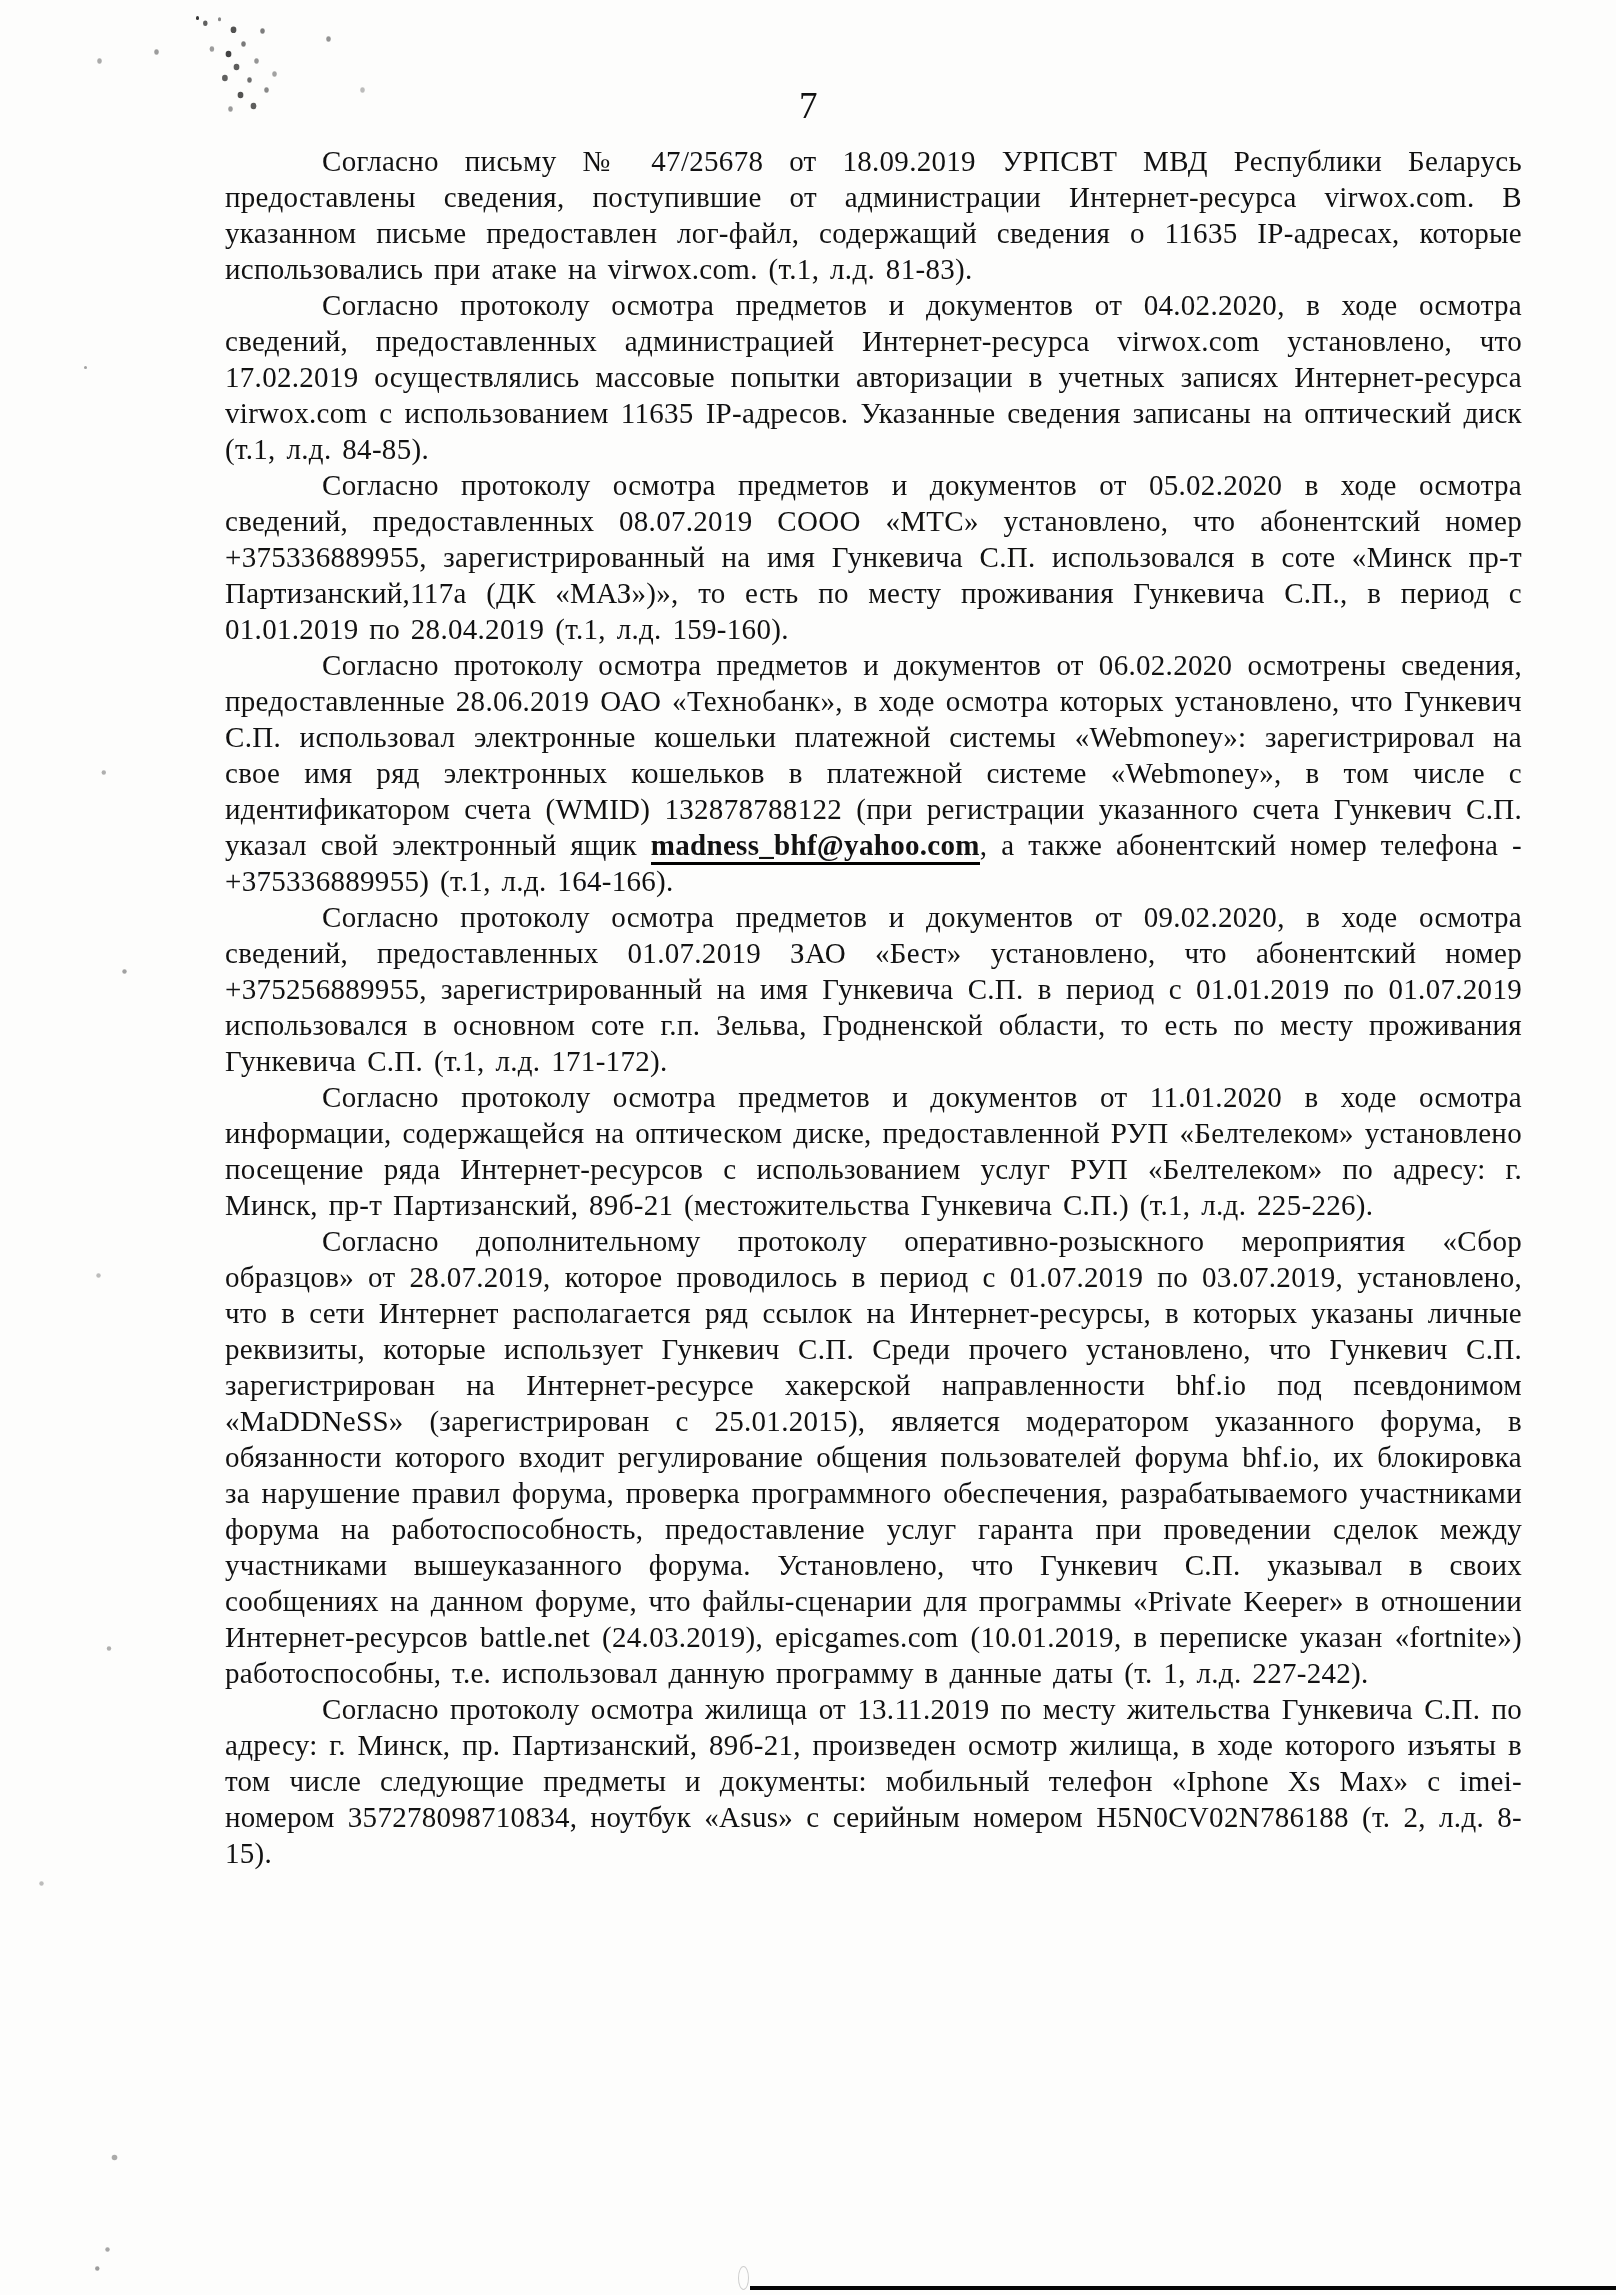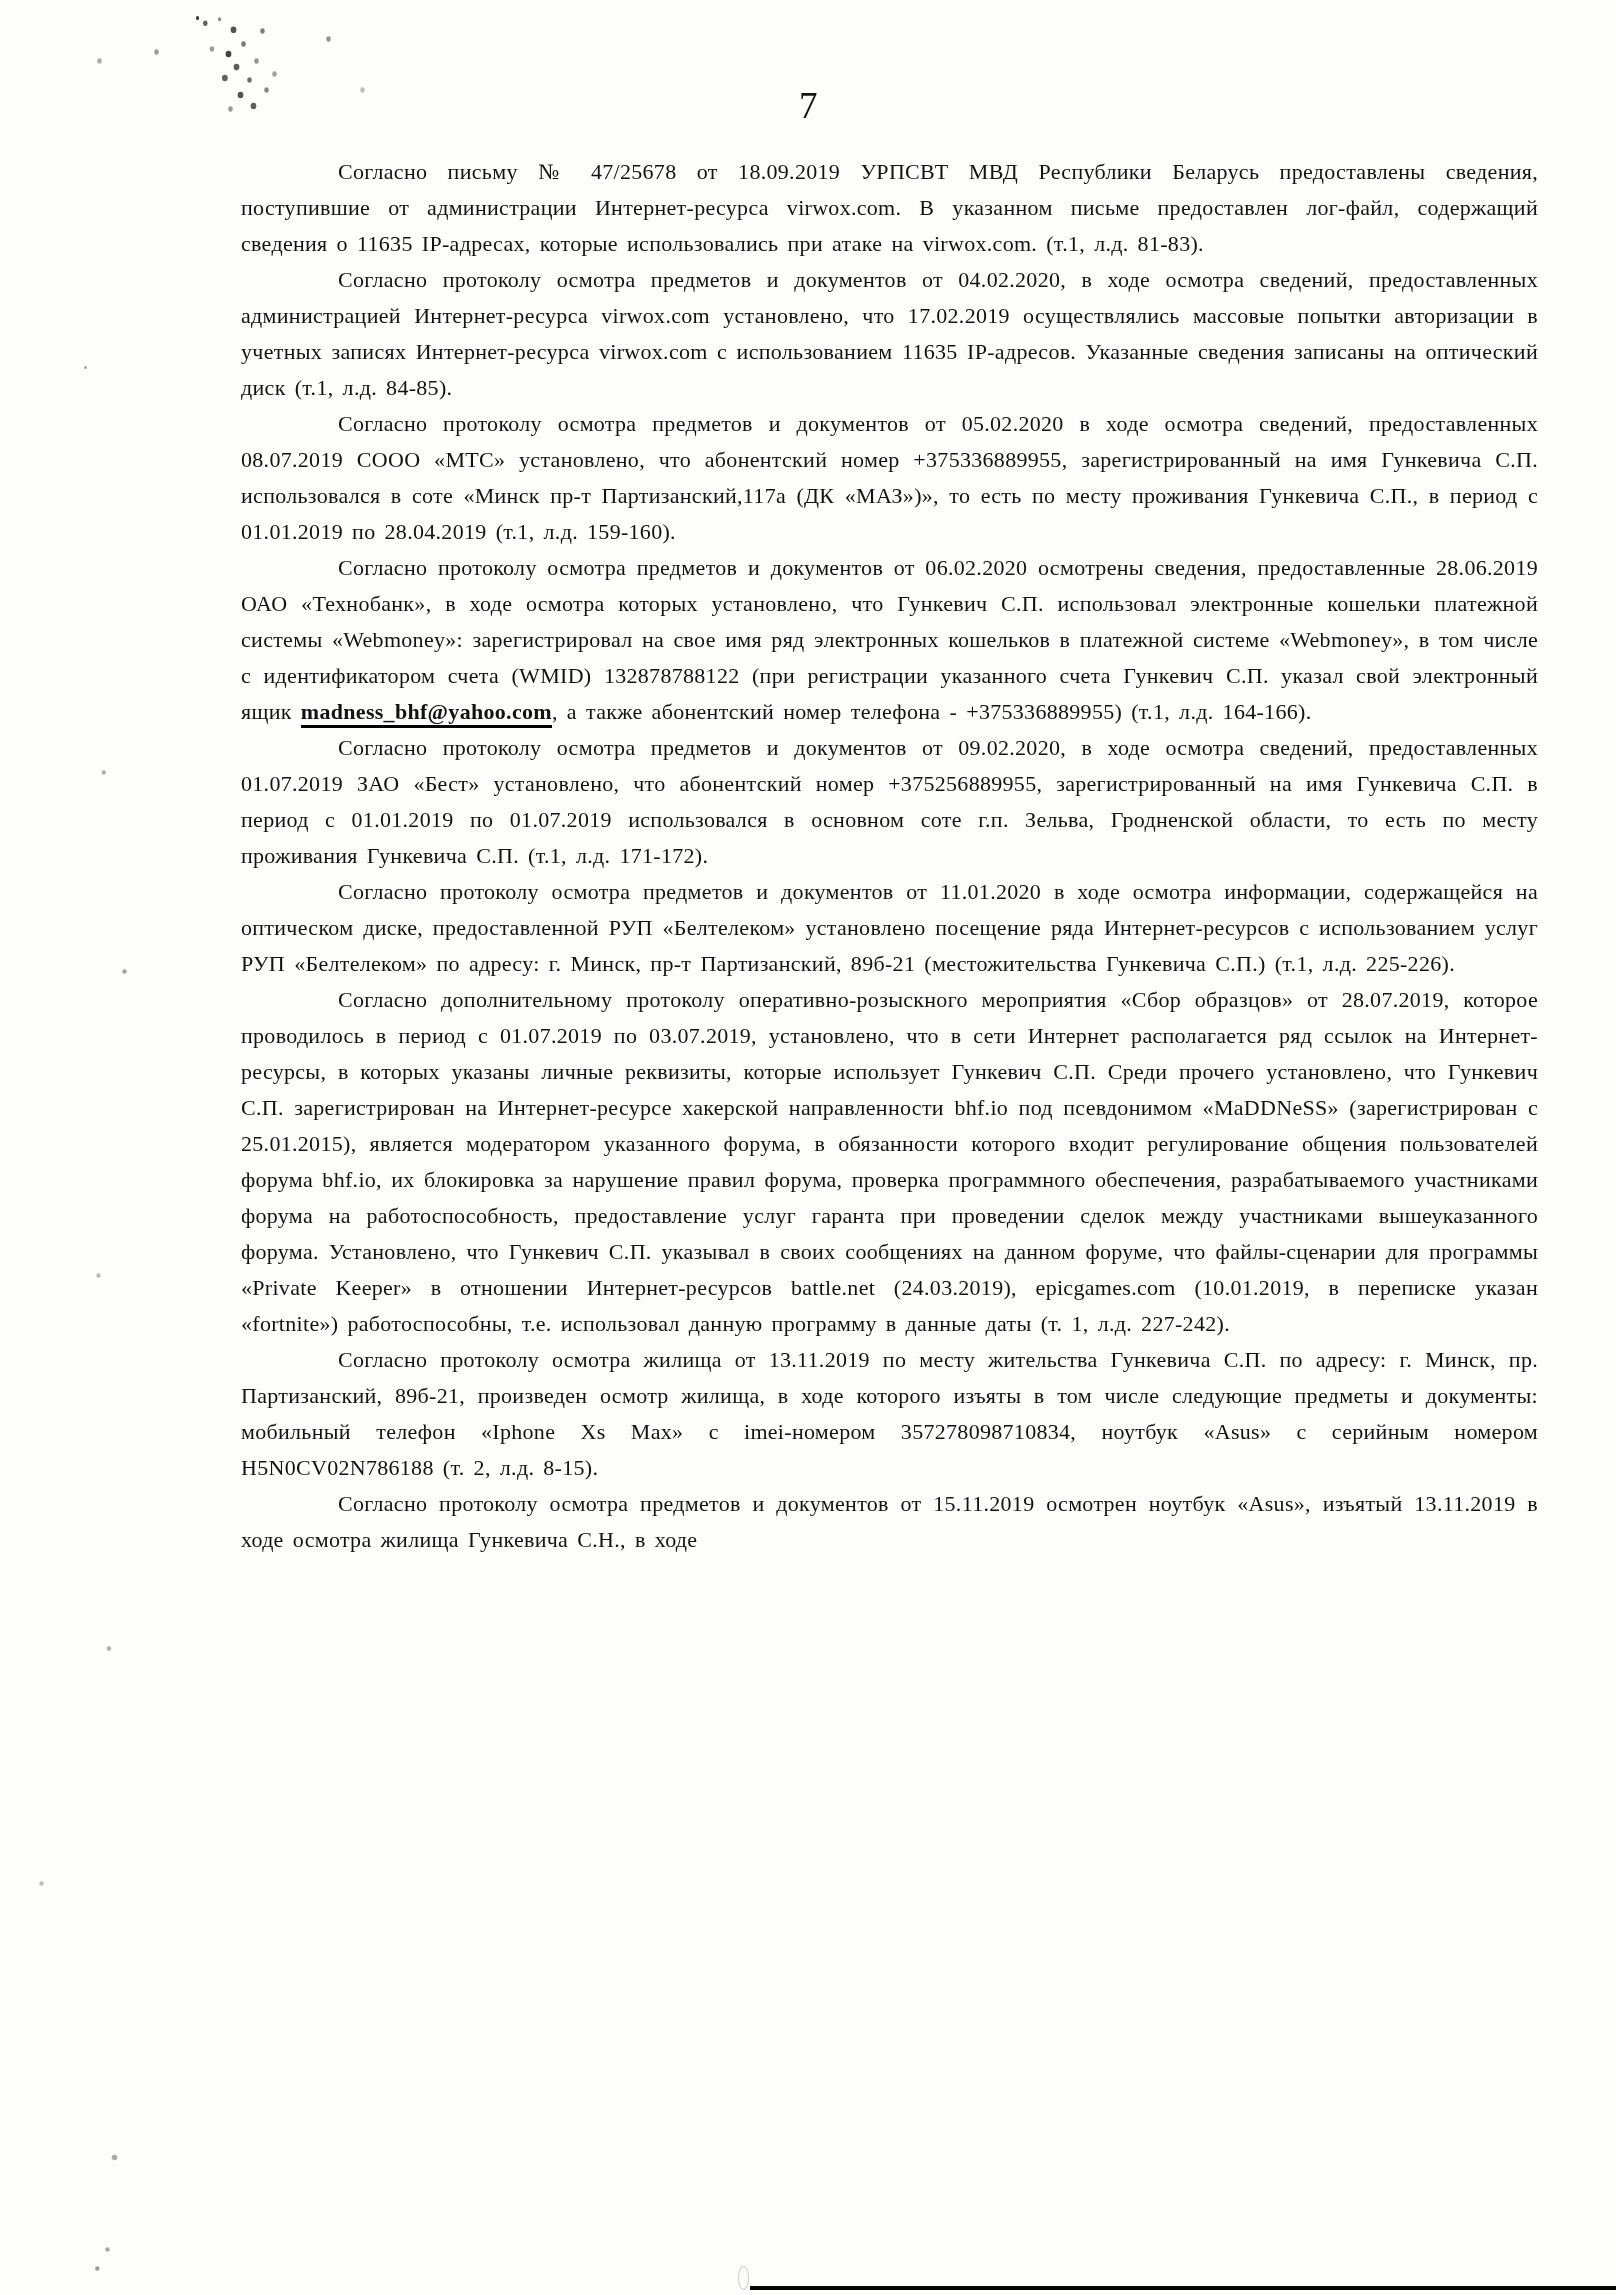--- a/index.html
+++ b/index.html
@@ -20,29 +20,28 @@
     position: absolute;
     top: 84px;
     left: 0;
     width: 100%;
     text-align: center;
     font-size: 37px;
     letter-spacing: 0.7px;
   }
   .content {
     position: absolute;
-    top: 154px;
+    top: 143px;
     left: 225px;
     width: 1297px;
-    font-size: 22px;
+    font-size: 29px;
     line-height: 36px;
     text-align: justify;
     letter-spacing: 0.3px;
     word-spacing: 3.3px;
-    margin-left: 16px;
   }
   .content p {
     margin: 0;
     padding: 0;
     text-indent: 97px;
   }
   .email {
     border-bottom: 3.3px solid #000;
     padding-bottom: 0.7px;
     white-space: nowrap;
@@ -126,20 +125,19 @@
 
   <div class="content">
     <p>Согласно письму № 47/25678 от 18.09.2019 УРПСВТ МВД Республики Беларусь предоставлены сведения, поступившие от администрации Интернет-ресурса virwox.com. В указанном письме предоставлен лог-файл, содержащий сведения о 11635 IP-адресах, которые использовались при атаке на virwox.com. (т.1, л.д. 81-83).</p>
     <p>Согласно протоколу осмотра предметов и документов от 04.02.2020, в ходе осмотра сведений, предоставленных администрацией Интернет-ресурса virwox.com установлено, что 17.02.2019 осуществлялись массовые попытки авторизации в учетных записях Интернет-ресурса virwox.com с использованием 11635 IP-адресов. Указанные сведения записаны на оптический диск (т.1, л.д. 84-85).</p>
     <p>Согласно протоколу осмотра предметов и документов от 05.02.2020 в ходе осмотра сведений, предоставленных 08.07.2019 СООО «МТС» установлено, что абонентский номер +375336889955, зарегистрированный на имя Гункевича С.П. использовался в соте «Минск пр-т Партизанский,117а (ДК «МАЗ»)», то есть по месту проживания Гункевича С.П., в период с 01.01.2019 по 28.04.2019 (т.1, л.д. 159-160).</p>
     <p><span>Согласно протоколу осмотра предметов и документов от 06.02.2020 осмотрены сведения, предоставленные 28.06.2019 ОАО «Технобанк», в ходе осмотра которых установлено, что Гункевич С.П. использовал электронные кошельки платежной системы «Webmoney»: зарегистрировал на свое имя ряд электронных кошельков в платежной системе «Webmoney», в том числе с идентификатором счета (WMID) 132878788122 (при регистрации указанного счета Гункевич С.П. указал свой электронный ящик </span><span class="email">madness_bhf@yahoo.com</span><span>, а также абонентский номер телефона - +375336889955) (т.1, л.д. 164-166).</span></p>
     <p>Согласно протоколу осмотра предметов и документов от 09.02.2020, в ходе осмотра сведений, предоставленных 01.07.2019 ЗАО «Бест» установлено, что абонентский номер +375256889955, зарегистрированный на имя Гункевича С.П. в период с 01.01.2019 по 01.07.2019 использовался в основном соте г.п. Зельва, Гродненской области, то есть по месту проживания Гункевича С.П. (т.1, л.д. 171-172).</p>
     <p>Согласно протоколу осмотра предметов и документов от 11.01.2020 в ходе осмотра информации, содержащейся на оптическом диске, предоставленной РУП «Белтелеком» установлено посещение ряда Интернет-ресурсов с использованием услуг РУП «Белтелеком» по адресу: г. Минск, пр-т Партизанский, 89б-21 (местожительства Гункевича С.П.) (т.1, л.д. 225-226).</p>
     <p>Согласно дополнительному протоколу оперативно-розыскного мероприятия «Сбор образцов» от 28.07.2019, которое проводилось в период с 01.07.2019 по 03.07.2019, установлено, что в сети Интернет располагается ряд ссылок на Интернет-ресурсы, в которых указаны личные реквизиты, которые использует Гункевич С.П. Среди прочего установлено, что Гункевич С.П. зарегистрирован на Интернет-ресурсе хакерской направленности bhf.io под псевдонимом «MaDDNeSS» (зарегистрирован с 25.01.2015), является модератором указанного форума, в обязанности которого входит регулирование общения пользователей форума bhf.io, их блокировка за нарушение правил форума, проверка программного обеспечения, разрабатываемого участниками форума на работоспособность, предоставление услуг гаранта при проведении сделок между участниками вышеуказанного форума. Установлено, что Гункевич С.П. указывал в своих сообщениях на данном форуме, что файлы-сценарии для программы «Private Keeper» в отношении Интернет-ресурсов battle.net (24.03.2019), epicgames.com (10.01.2019, в переписке указан «fortnite») работоспособны, т.е. использовал данную программу в данные даты (т. 1, л.д. 227-242).</p>
     <p>Согласно протоколу осмотра жилища от 13.11.2019 по месту жительства Гункевича С.П. по адресу: г. Минск, пр. Партизанский, 89б-21, произведен осмотр жилища, в ходе которого изъяты в том числе следующие предметы и документы: мобильный телефон «Iphone Xs Max» с imei-номером 357278098710834, ноутбук «Asus» с серийным номером H5N0CV02N786188 (т. 2, л.д. 8-15).</p>
-    <p>Согласно протоколу осмотра предметов и документов от 15.11.2019 осмотрен ноутбук «Asus», изъятый 13.11.2019 в ходе осмотра жилища Гункевича С.Н., в ходе</p>
   </div>
 
   <span class="bottom-line-tail"></span>
   <div class="bottom-line"></div>
 
 </div>
 
 
 </body></html>

